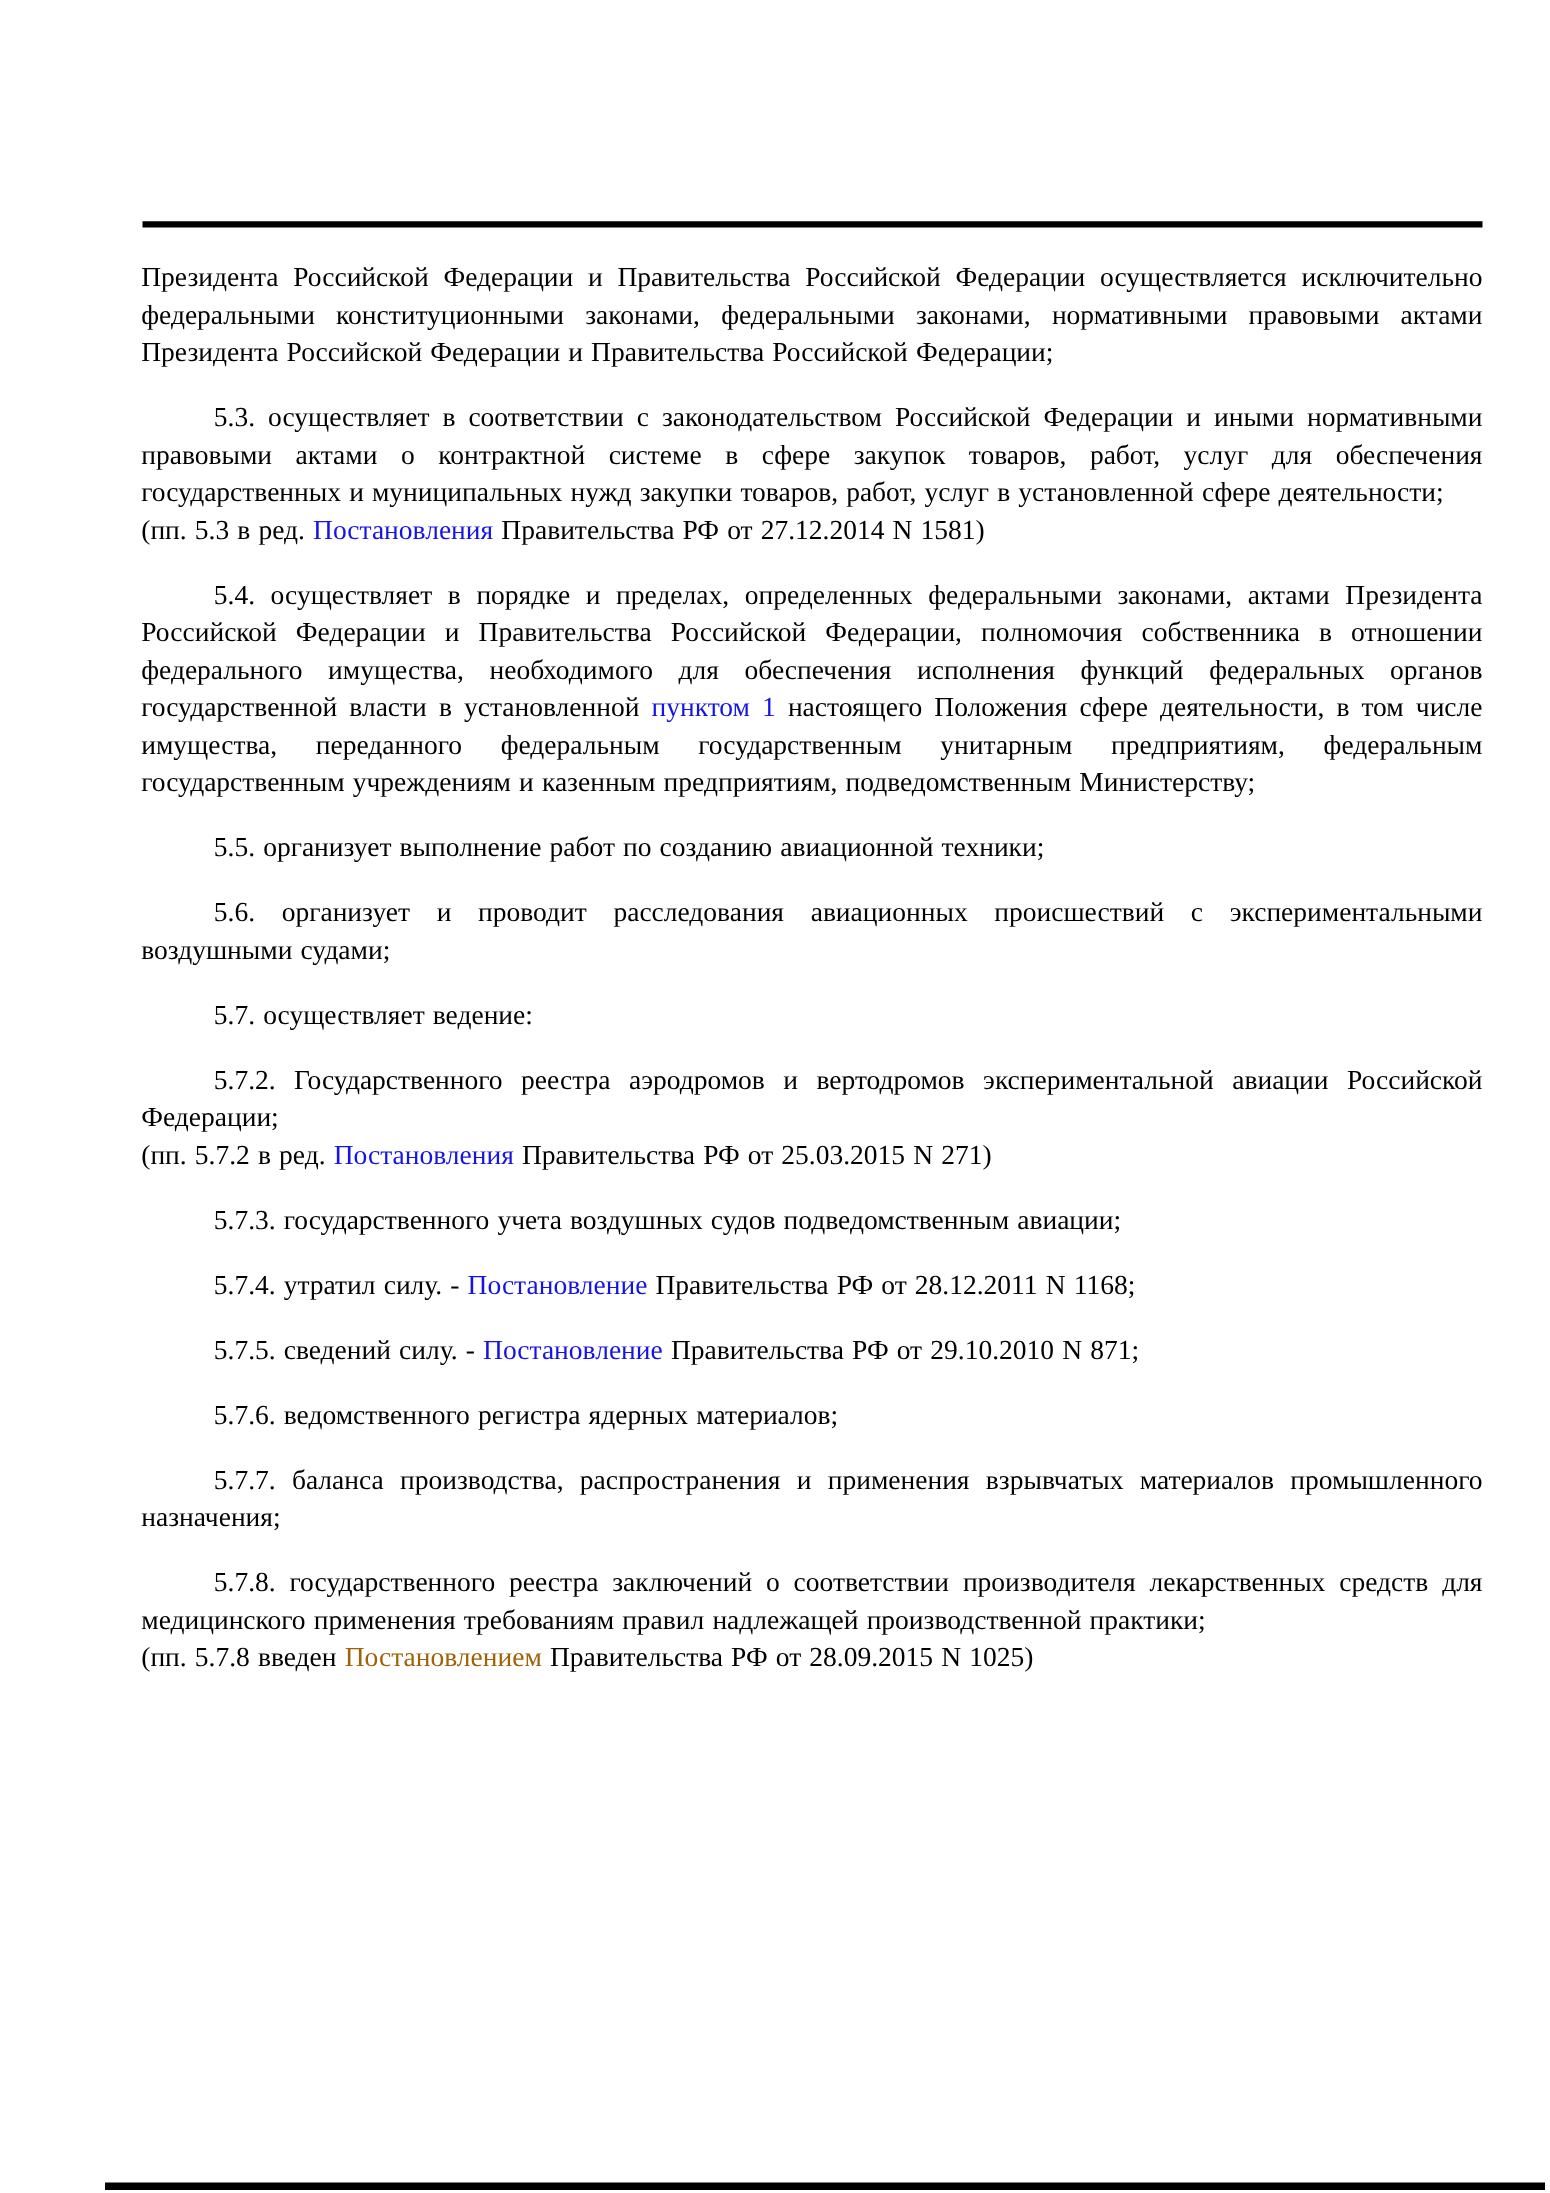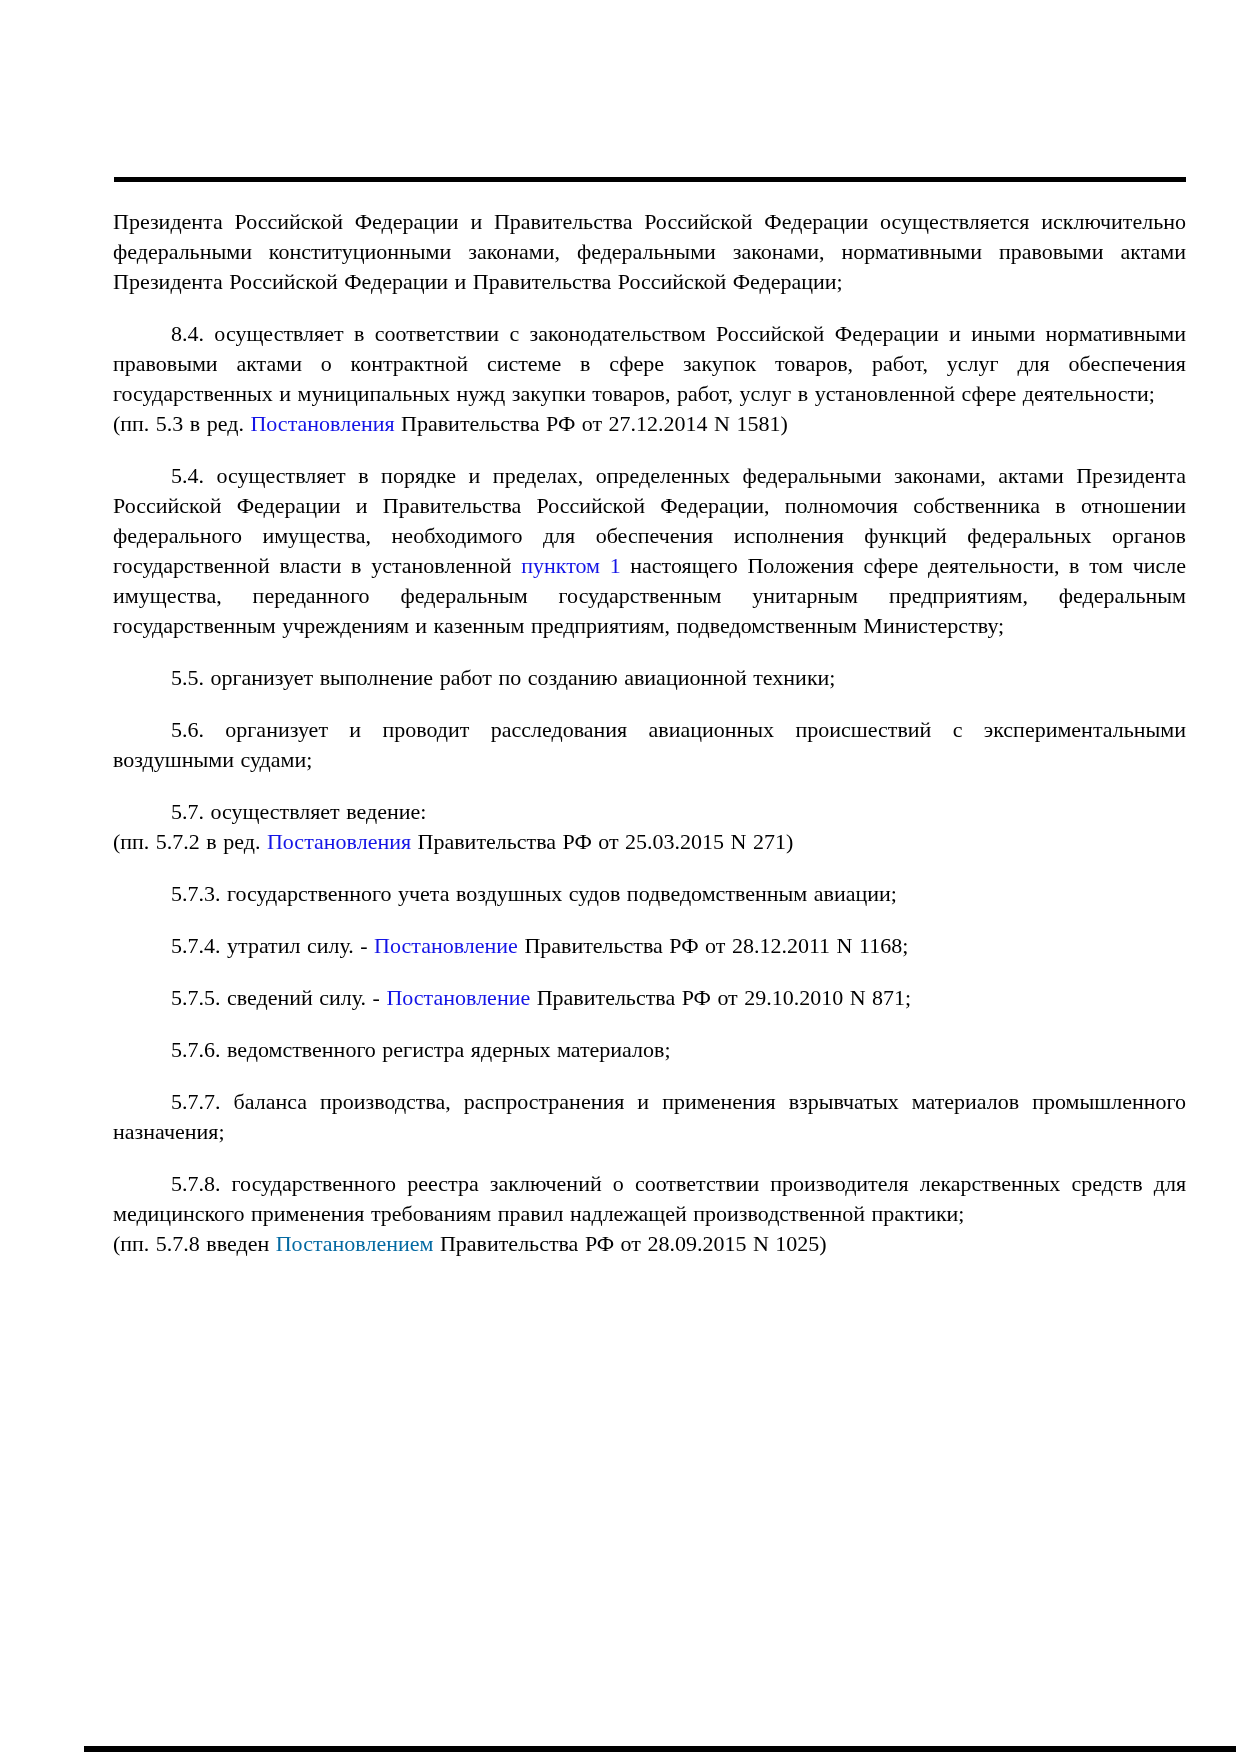--- a/index.html
+++ b/index.html
@@ -69,29 +69,30 @@
     text-decoration: none;
   }
 </style>
 </head>
 <body style="color: rgb(0, 0, 0); background: rgb(255, 255, 255);">
 
 <div class="page">
   <div class="rule-top" style="background: rgb(0, 0, 0);"></div>
   <div class="doc" id="doc-body">
       <p class="para body"><span class="run">Президента Российской Федерации и Правительства Российской Федерации осуществляется исключительно федеральными конституционными законами, федеральными законами, нормативными правовыми актами Президента Российской Федерации и Правительства Российской Федерации;</span></p>
-      <p class="para body indent"><span class="run">8.4. осуществляет в соответствии с законодательством Российской Федерации и иными нормативными правовыми актами о контрактной системе в сфере закупок товаров, работ, услуг для обеспечения государственных и муниципальных нужд закупки товаров, работ, услуг в установленной сфере деятельности;</span></p>
+      <p class="para body indent"><span class="run">5.3. осуществляет в соответствии с законодательством Российской Федерации и иными нормативными правовыми актами о контрактной системе в сфере закупок товаров, работ, услуг для обеспечения государственных и муниципальных нужд закупки товаров, работ, услуг в установленной сфере деятельности;</span></p>
       <p class="para note"><span class="run">(пп. 5.3 в ред. </span><span class="link" style="color: rgb(20, 20, 230);">Постановления</span><span class="run"> Правительства РФ от 27.12.2014 N 1581)</span></p>
       <p class="para body indent"><span class="run">5.4. осуществляет в порядке и пределах, определенных федеральными законами, актами Президента Российской Федерации и Правительства Российской Федерации, полномочия собственника в отношении федерального имущества, необходимого для обеспечения исполнения функций федеральных органов государственной власти в установленной </span><span class="link" style="color: rgb(20, 20, 230);">пунктом 1</span><span class="run"> настоящего Положения сфере деятельности, в том числе имущества, переданного федеральным государственным унитарным предприятиям, федеральным государственным учреждениям и казенным предприятиям, подведомственным Министерству;</span></p>
       <p class="para body indent"><span class="run">5.5. организует выполнение работ по созданию авиационной техники;</span></p>
       <p class="para body indent"><span class="run">5.6. организует и проводит расследования авиационных происшествий с экспериментальными воздушными судами;</span></p>
       <p class="para body indent"><span class="run">5.7. осуществляет ведение:</span></p>
+      <p class="para body indent"><span class="run">5.7.2. Государственного реестра аэродромов и вертодромов экспериментальной авиации Российской Федерации;</span></p>
       <p class="para note"><span class="run">(пп. 5.7.2 в ред. </span><span class="link" style="color: rgb(20, 20, 230);">Постановления</span><span class="run"> Правительства РФ от 25.03.2015 N 271)</span></p>
       <p class="para body indent"><span class="run">5.7.3. государственного учета воздушных судов подведомственным авиации;</span></p>
       <p class="para body indent"><span class="run">5.7.4. утратил силу. - </span><span class="link" style="color: rgb(20, 20, 230);">Постановление</span><span class="run"> Правительства РФ от 28.12.2011 N 1168;</span></p>
       <p class="para body indent"><span class="run">5.7.5. сведений силу. - </span><span class="link" style="color: rgb(20, 20, 230);">Постановление</span><span class="run"> Правительства РФ от 29.10.2010 N 871;</span></p>
       <p class="para body indent"><span class="run">5.7.6. ведомственного регистра ядерных материалов;</span></p>
       <p class="para body indent"><span class="run">5.7.7. баланса производства, распространения и применения взрывчатых материалов промышленного назначения;</span></p>
       <p class="para body indent"><span class="run">5.7.8. государственного реестра заключений о соответствии производителя лекарственных средств для медицинского применения требованиям правил надлежащей производственной практики;</span></p>
-      <p class="para note"><span class="run">(пп. 5.7.8 введен </span><span class="link" style="color: #0369a1;">Постановлением</span><span class="run"> Правительства РФ от 28.09.2015 N 1025)</span></p>
+      <p class="para note"><span class="run">(пп. 5.7.8 введен </span><span class="link" style="color: #a16207;">Постановлением</span><span class="run"> Правительства РФ от 28.09.2015 N 1025)</span></p>
     </div>
   <div class="rule-bottom" style="background: rgb(0, 0, 0);"></div>
 </div>
 
 </body></html>

